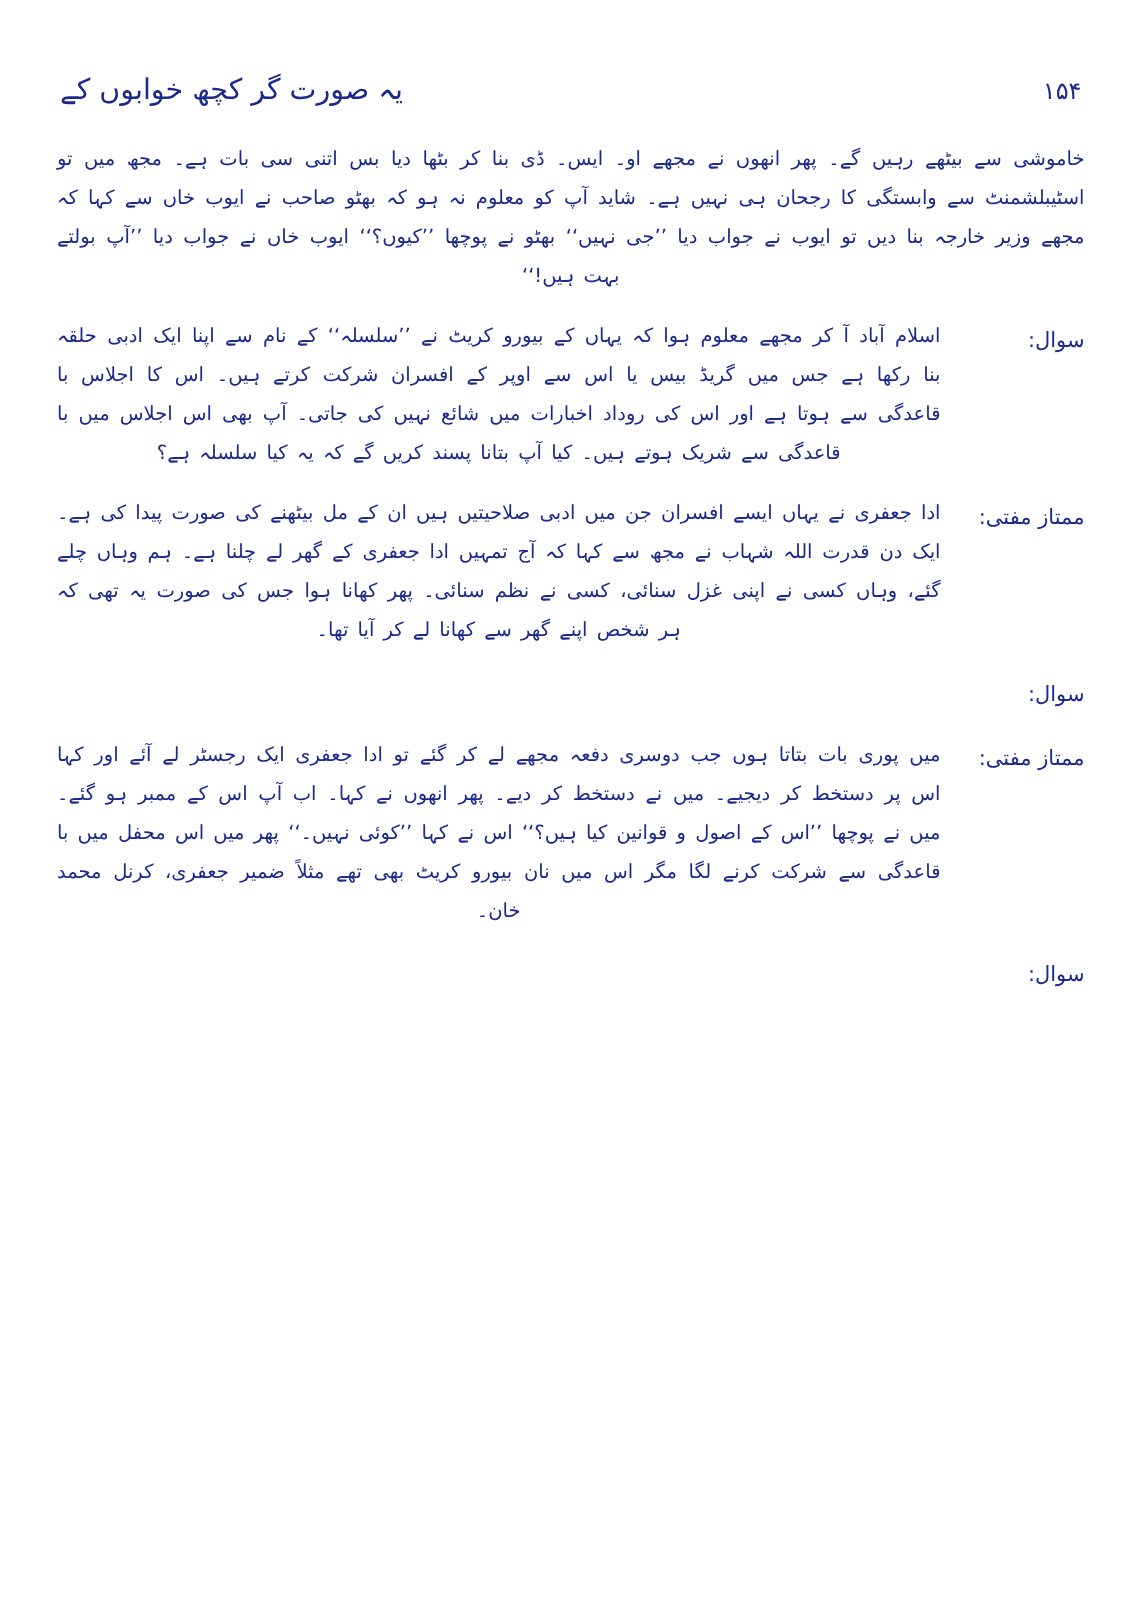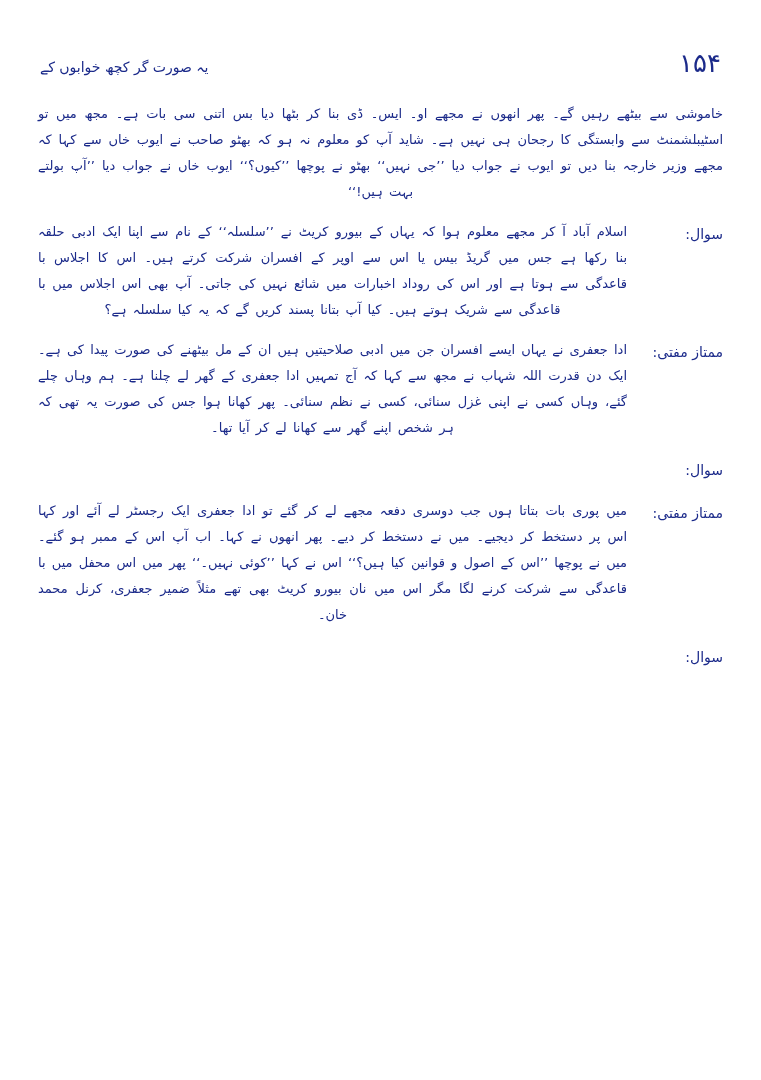--- a/index.html
+++ b/index.html
@@ -26,27 +26,27 @@
 
   
   .header {
     display: flex;
     align-items: baseline;
     justify-content: space-between;
     direction: rtl;
     padding: 18px 12px 0 12px;
   }
   .header-title {
-    font-size: 14px;
+    font-size: 19px;
     color: #1b2a8a;
     letter-spacing: 0.5px;
     margin-right: 80px;
   }
   .page-number {
-    font-size: 26px;
+    font-size: 16px;
     color: #1b2a8a;
     margin-left: 18px;
   }
   .rule {
     margin: 14px 10px 8px 10px;
     height: 1px;
     background: transparent;
   }
 
   

